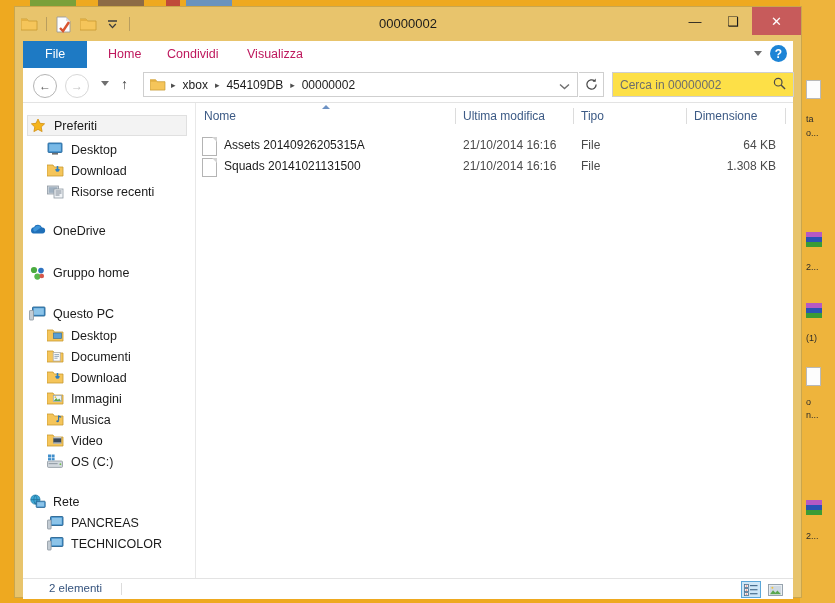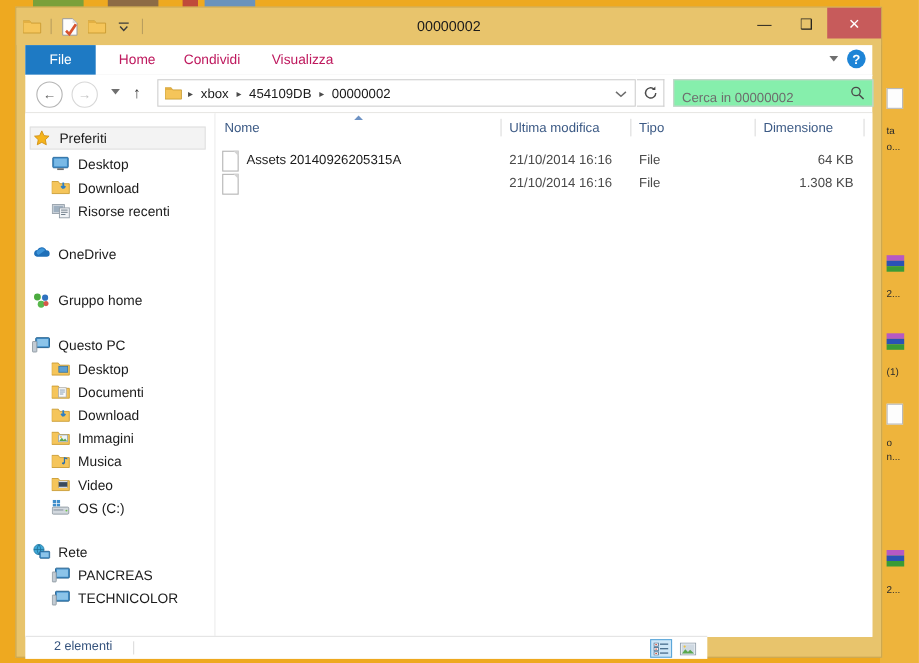--- a/index.html
+++ b/index.html
@@ -108,21 +108,21 @@
   .crumb{font-size:12px;color:#1b1b1b;padding:0 2px;}
   .crumb-sep{font-size:9px;color:#4b4b4b;padding:0 5px;}
   .addr-drop{margin-left:auto;padding-right:7px;}
   #refreshwrap{
     position:absolute;left:556px;top:4px;width:25px;height:25px;
     border:1px solid #cfcfcf;border-left:none;background:#fff;
     display:flex;align-items:center;justify-content:center;box-sizing:border-box;
   }
   #searchbox{
     position:absolute;left:589px;top:4px;width:182px;height:25px;
-    border:1px solid #cfcfcf;background:#86efac;display:flex;align-items:flex-end;
+    border:1px solid #cfcfcf;background:#fde047;display:flex;align-items:center;
     box-sizing:border-box;
   }
   #searchbox .ph{font-size:12px;color:#6d6d6d;padding-left:7px;}
   .mag{margin-left:auto;padding-right:7px;}
 
   
   #body{
     position:absolute;left:8px;top:95px;width:770px;height:476px;
     background:#ffffff;border-top:1px solid #e3e3e3;
   }
@@ -163,21 +163,21 @@
     position:absolute;left:6px;top:2px;width:13px;height:17px;
     background:#ffffff;border:1px solid #b4b4b4;
   }
   .file-ico:after{
     content:"";position:absolute;right:-1px;top:-1px;
     border-left:5px solid transparent;border-top:5px solid #d3d3d3;
   }
 
   
   #statusbar{
-    position:absolute;left:8px;top:571px;width:620px;height:20px;
+    position:absolute;left:8px;top:571px;width:770px;height:20px;
     background:#ffffff;border-top:1px solid #e3e3e3;
   }
   #status-text{position:absolute;left:26px;top:3px;font-size:11.5px;color:#35537d;}
   .status-sep{position:absolute;left:98px;top:4px;width:1px;height:12px;background:#dcdcdc;}
   #viewbtns{position:absolute;right:8px;top:2px;display:flex;gap:4px;}
   .viewbtn{width:20px;height:17px;display:flex;align-items:center;justify-content:center;}
   .viewbtn.active{background:#cde6f7;border:1px solid #5ba7d9;box-sizing:border-box;}
   .viewbtn.plain{border:1px solid transparent;box-sizing:border-box;}
 </style>
 </head>
@@ -532,20 +532,21 @@
       <div class="row" style="top:32px;">
         <span class="file-ico"></span>
         <span class="cell" style="left:28px;">Assets 20140926205315A</span>
         <span class="cell dim" style="left:267px;">21/10/2014 16:16</span>
         <span class="cell dim" style="left:385px;">File</span>
         <span class="cell dim right" style="left:478px;width:102px;">64 KB</span>
       </div>
 
       <div class="row" style="top:53px;">
         <span class="file-ico"></span>
+        <span class="cell" style="left:28px;">Squads 20141021131500</span>
         <span class="cell dim" style="left:267px;">21/10/2014 16:16</span>
         <span class="cell dim" style="left:385px;">File</span>
         <span class="cell dim right" style="left:478px;width:102px;">1.308 KB</span>
       </div>
     </div>
   </div>
 
   <div id="statusbar">
     <div id="status-text">2 elementi</div>
     <div class="status-sep"></div>

